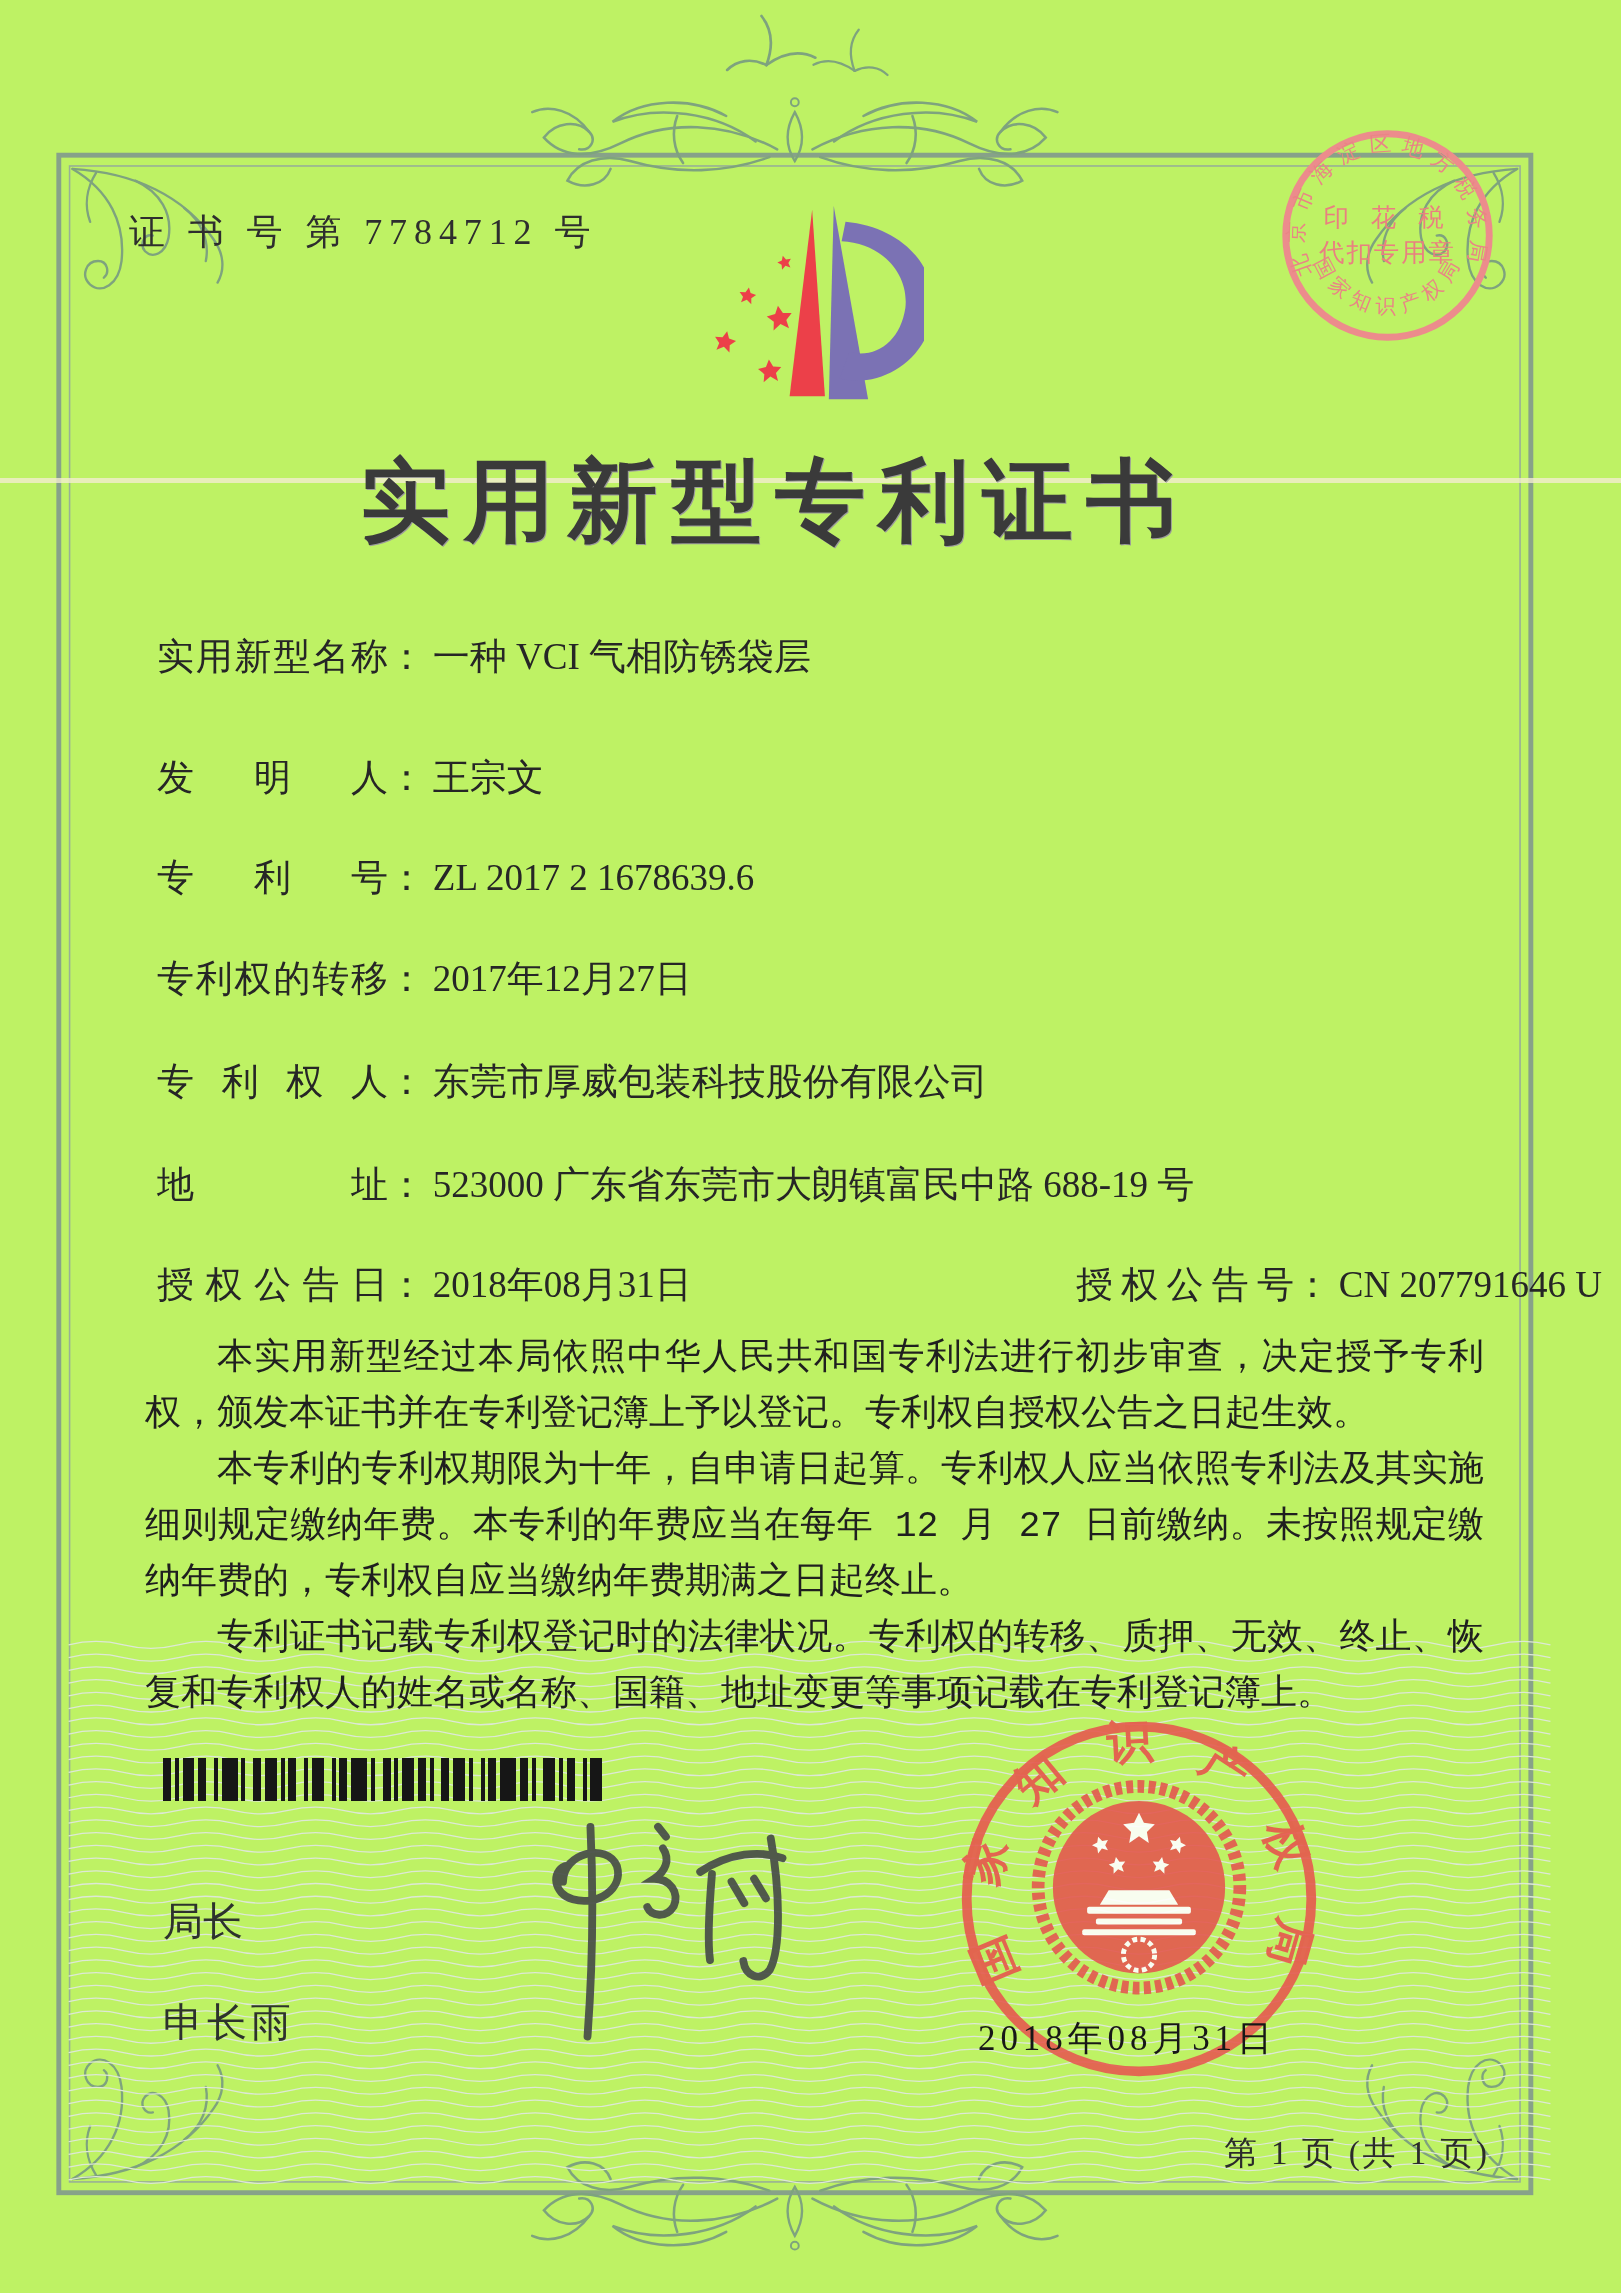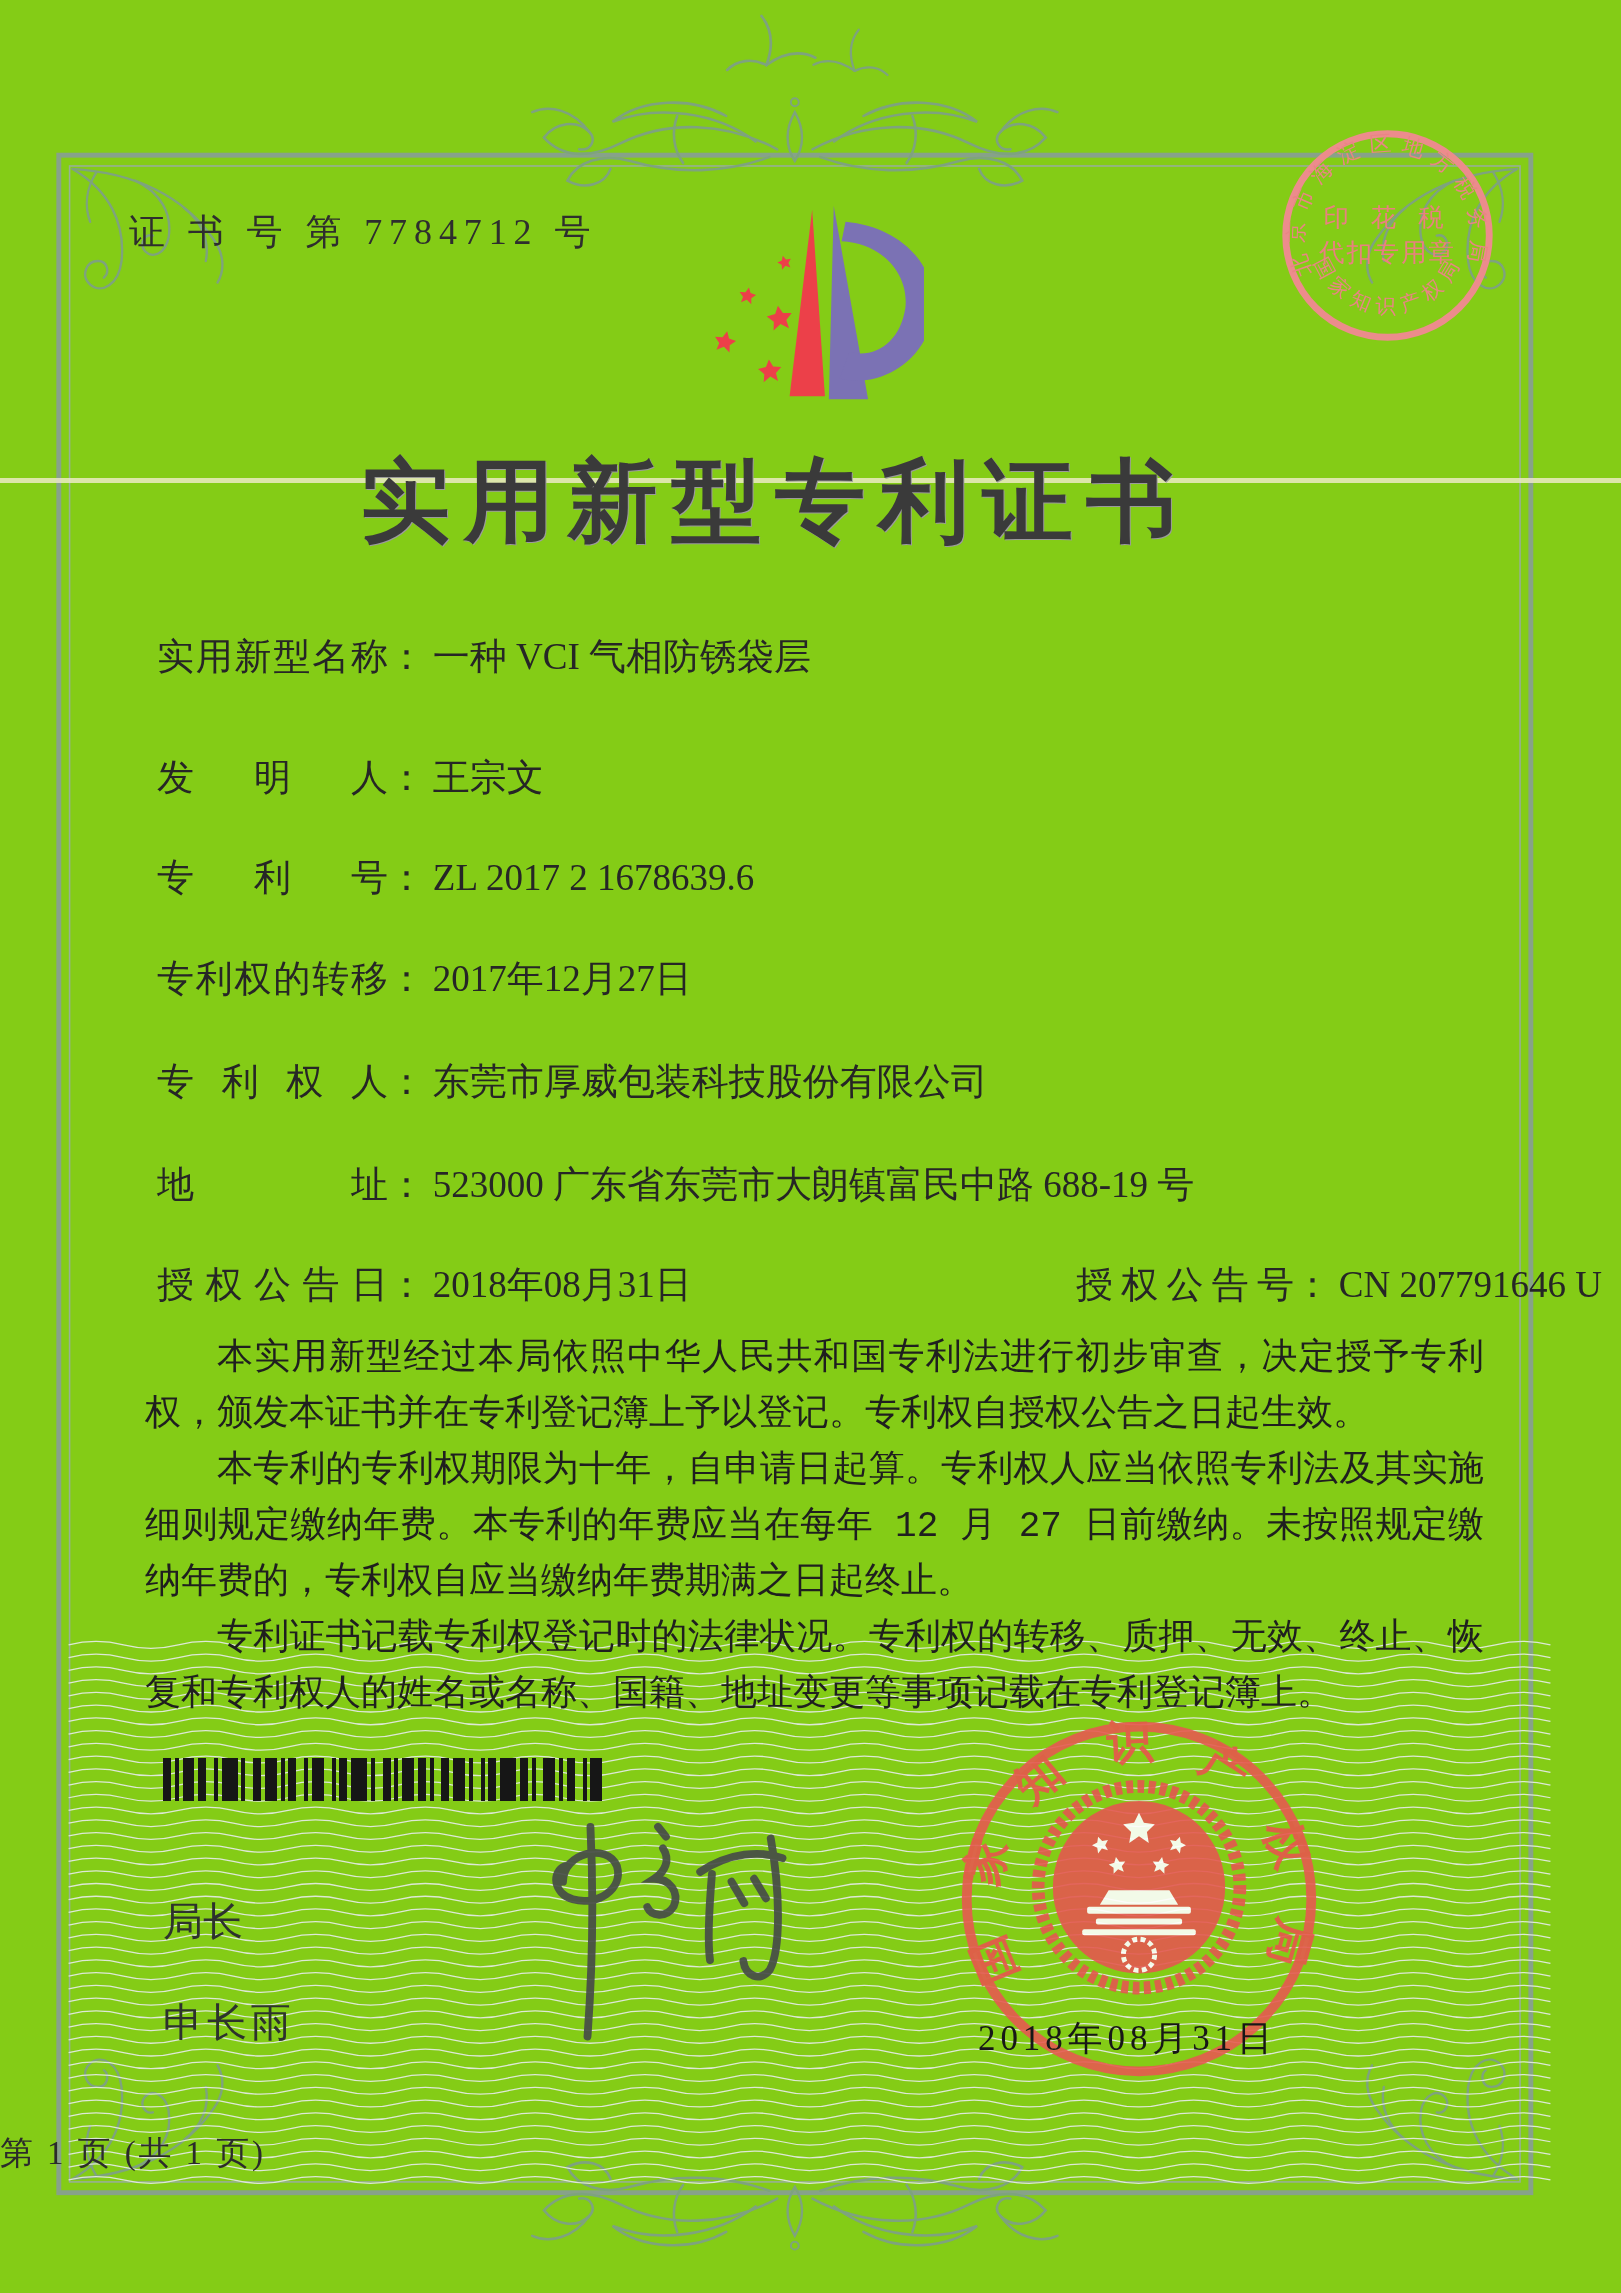--- a/index.html
+++ b/index.html
@@ -1,18 +1,18 @@
 <!DOCTYPE html>
 <html><head>
 <meta charset="utf-8">
 <style>
   html,body{margin:0;padding:0;background:#e8e8e4;}
   .page{
     position:relative;width:1621px;height:2294px;margin:0 auto;
-    background:#84cc16;overflow:hidden;
+    background:#bef264;overflow:hidden;
     font-family:"Liberation Serif","DejaVu Serif",serif;color:#222;
   }
   .layer{position:absolute;left:0;top:0;}
   #decor{z-index:0;pointer-events:none;}
   .scan-line{position:absolute;left:0;top:478px;width:1621px;height:4.9px;background:#f2ecd0;opacity:.8;z-index:0;}
   .cert-no{position:absolute;left:129px;top:208px;font-size:36px;letter-spacing:6.9px;color:#2e2e2e;z-index:2;}
   .logo-svg{position:absolute;left:665px;top:202px;z-index:2;}
   .tax-stamp-svg{position:absolute;left:1274px;top:122px;z-index:2;}
   .title{
     position:absolute;left:0;top:441px;width:1550px;text-align:center;z-index:2;
@@ -31,21 +31,21 @@
   }
   .paragraphs p{margin:0;text-indent:2em;font-family:Liberation Mono, monospace;}
   .barcode{position:absolute;left:163px;top:1758px;width:443px;height:43px;z-index:2;}
   .barcode i{position:absolute;top:0;bottom:0;background:#161616;display:block;}
   .director{position:absolute;left:163px;top:1894px;z-index:2;font-size:40px;color:#2d322d;}
   .director .name{display:block;margin-top:46px;letter-spacing:3.9px;}
   .signature-svg{position:absolute;left:416px;top:1811px;z-index:2;}
   .seal-svg{position:absolute;left:953px;top:1713px;z-index:1;}
   .seal-date{position:absolute;left:978px;top:2015px;width:333px;z-index:2;
     font-size:35px;letter-spacing:4.9px;color:#171717;white-space:nowrap;}
-  .footer{position:absolute;left:0;top:2131px;width:1490px;text-align:left;z-index:2;
+  .footer{position:absolute;left:0;top:2131px;width:1490px;text-align:right;z-index:2;
     font-size:33px;letter-spacing:2.9px;color:#2b2b2b;}
   svg text{font-family:"Liberation Serif","DejaVu Serif",serif;}
 </style>
 </head>
 <body>
 
 <div class="page">
 
   <svg id="decor" class="layer" width="1621" height="2294" viewBox="0 0 1654 2340">
     <defs>

